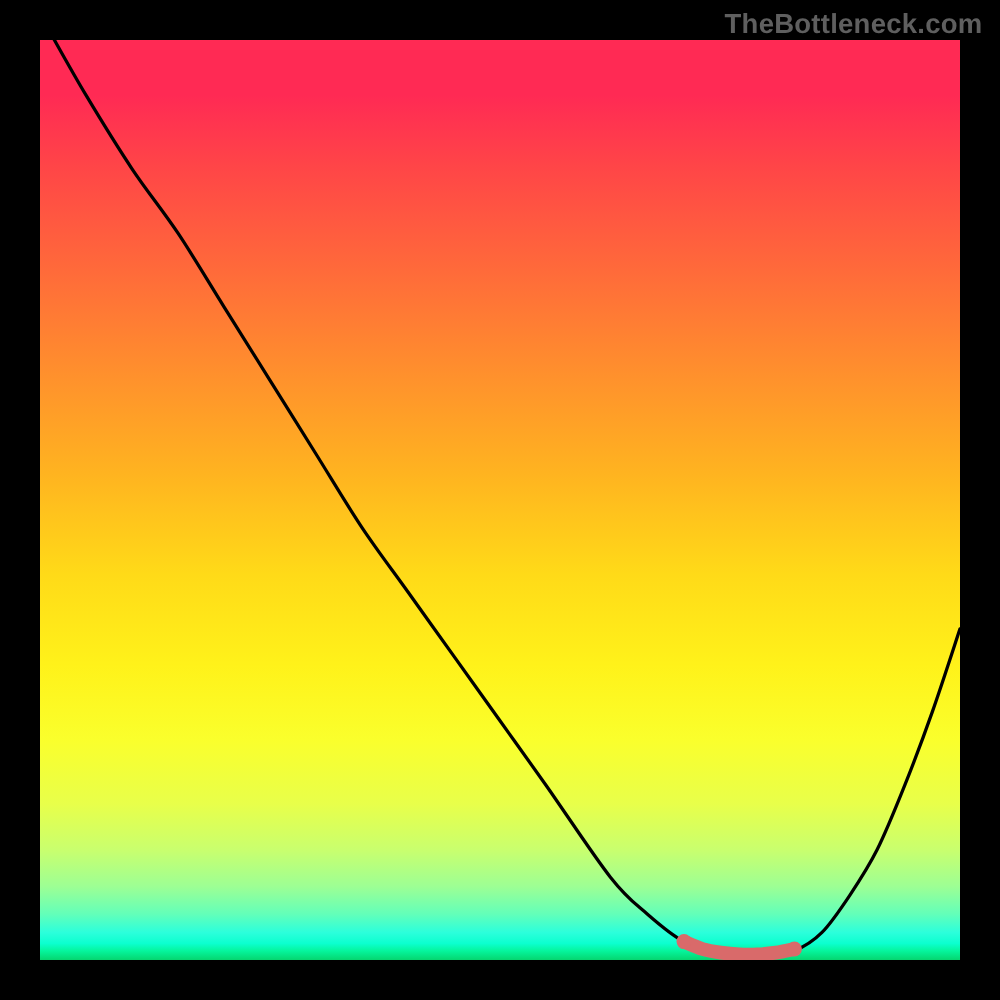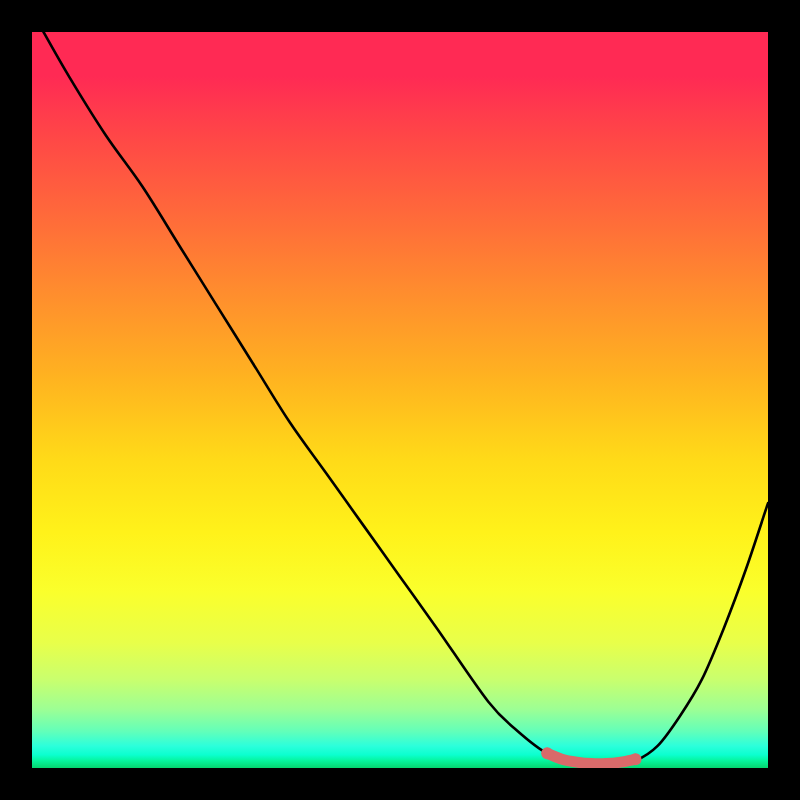--- a/index.html
+++ b/index.html
@@ -63,20 +63,21 @@
   svg.curve {
     position: absolute;
     inset: 0;
   }
 </style>
 </head>
 <body>
 
 <div class="frame">
 
+  <div class="watermark">TheBottleneck.com</div>
 
   <div class="plot-area">
     <div class="gradient"></div>
 
     <svg class="curve" viewBox="0 0 736 736" preserveAspectRatio="none">
       <path d="M 7.36 -7.36 C 12.27 1.23, 25.76 25.76, 36.80 44.16 C 47.84 62.56, 61.33 84.64, 73.60 103.04 C 85.87 121.44, 98.13 136.16, 110.40 154.56 C 122.67 172.96, 134.93 193.81, 147.20 213.44 C 159.47 233.07, 171.73 252.69, 184.00 272.32 C 196.27 291.95, 208.53 311.57, 220.80 331.20 C 233.07 350.83, 245.33 371.68, 257.60 390.08 C 269.87 408.48, 282.13 424.43, 294.40 441.60 C 306.67 458.77, 318.93 475.95, 331.20 493.12 C 343.47 510.29, 355.73 527.47, 368.00 544.64 C 380.27 561.81, 390.08 575.31, 404.80 596.16 C 419.52 617.01, 442.83 652.59, 456.32 669.76 C 469.81 686.93, 475.95 690.61, 485.76 699.20 C 495.57 707.79, 505.39 716.37, 515.20 721.28 C 525.01 726.19, 536.05 726.80, 544.64 728.64 C 553.23 730.48, 560.59 731.71, 566.72 732.32 C 572.85 732.93, 575.31 732.93, 581.44 732.32 C 587.57 731.71, 596.16 731.71, 603.52 728.64 C 610.88 725.57, 618.24 721.28, 625.60 713.92 C 632.96 706.56, 640.32 695.52, 647.68 684.48 C 655.04 673.44, 662.40 662.40, 669.76 647.68 C 677.12 632.96, 684.48 614.56, 691.84 596.16 C 699.20 577.76, 706.56 558.13, 713.92 537.28 C 721.28 516.43, 732.32 482.08, 736.00 471.04" fill="none" stroke="#000000" stroke-width="2.6" stroke-linecap="round" stroke-linejoin="round"></path>
       <path d="M 515.20 721.28 C 517.65 722.26, 525.01 725.70, 529.92 727.17 C 534.83 728.64, 539.73 729.38, 544.64 730.11 C 549.55 730.85, 554.45 731.34, 559.36 731.58 C 564.27 731.83, 569.17 731.83, 574.08 731.58 C 578.99 731.34, 583.89 730.85, 588.80 730.11 C 593.71 729.38, 601.07 727.66, 603.52 727.17" fill="none" stroke="#d96a6a" stroke-width="11" stroke-linecap="round" stroke-linejoin="round"></path>
       <circle r="6" fill="#d96a6a" cx="515.1999999999999" cy="721.28"></circle>
       <circle r="6" fill="#d96a6a" cx="603.52" cy="727.168"></circle>
     </svg>

